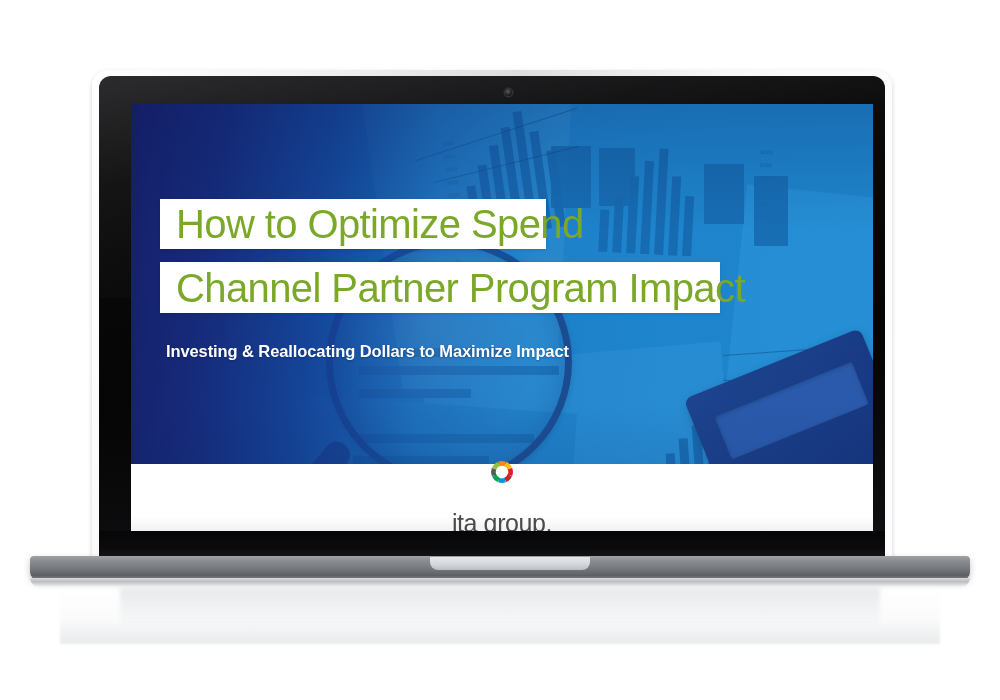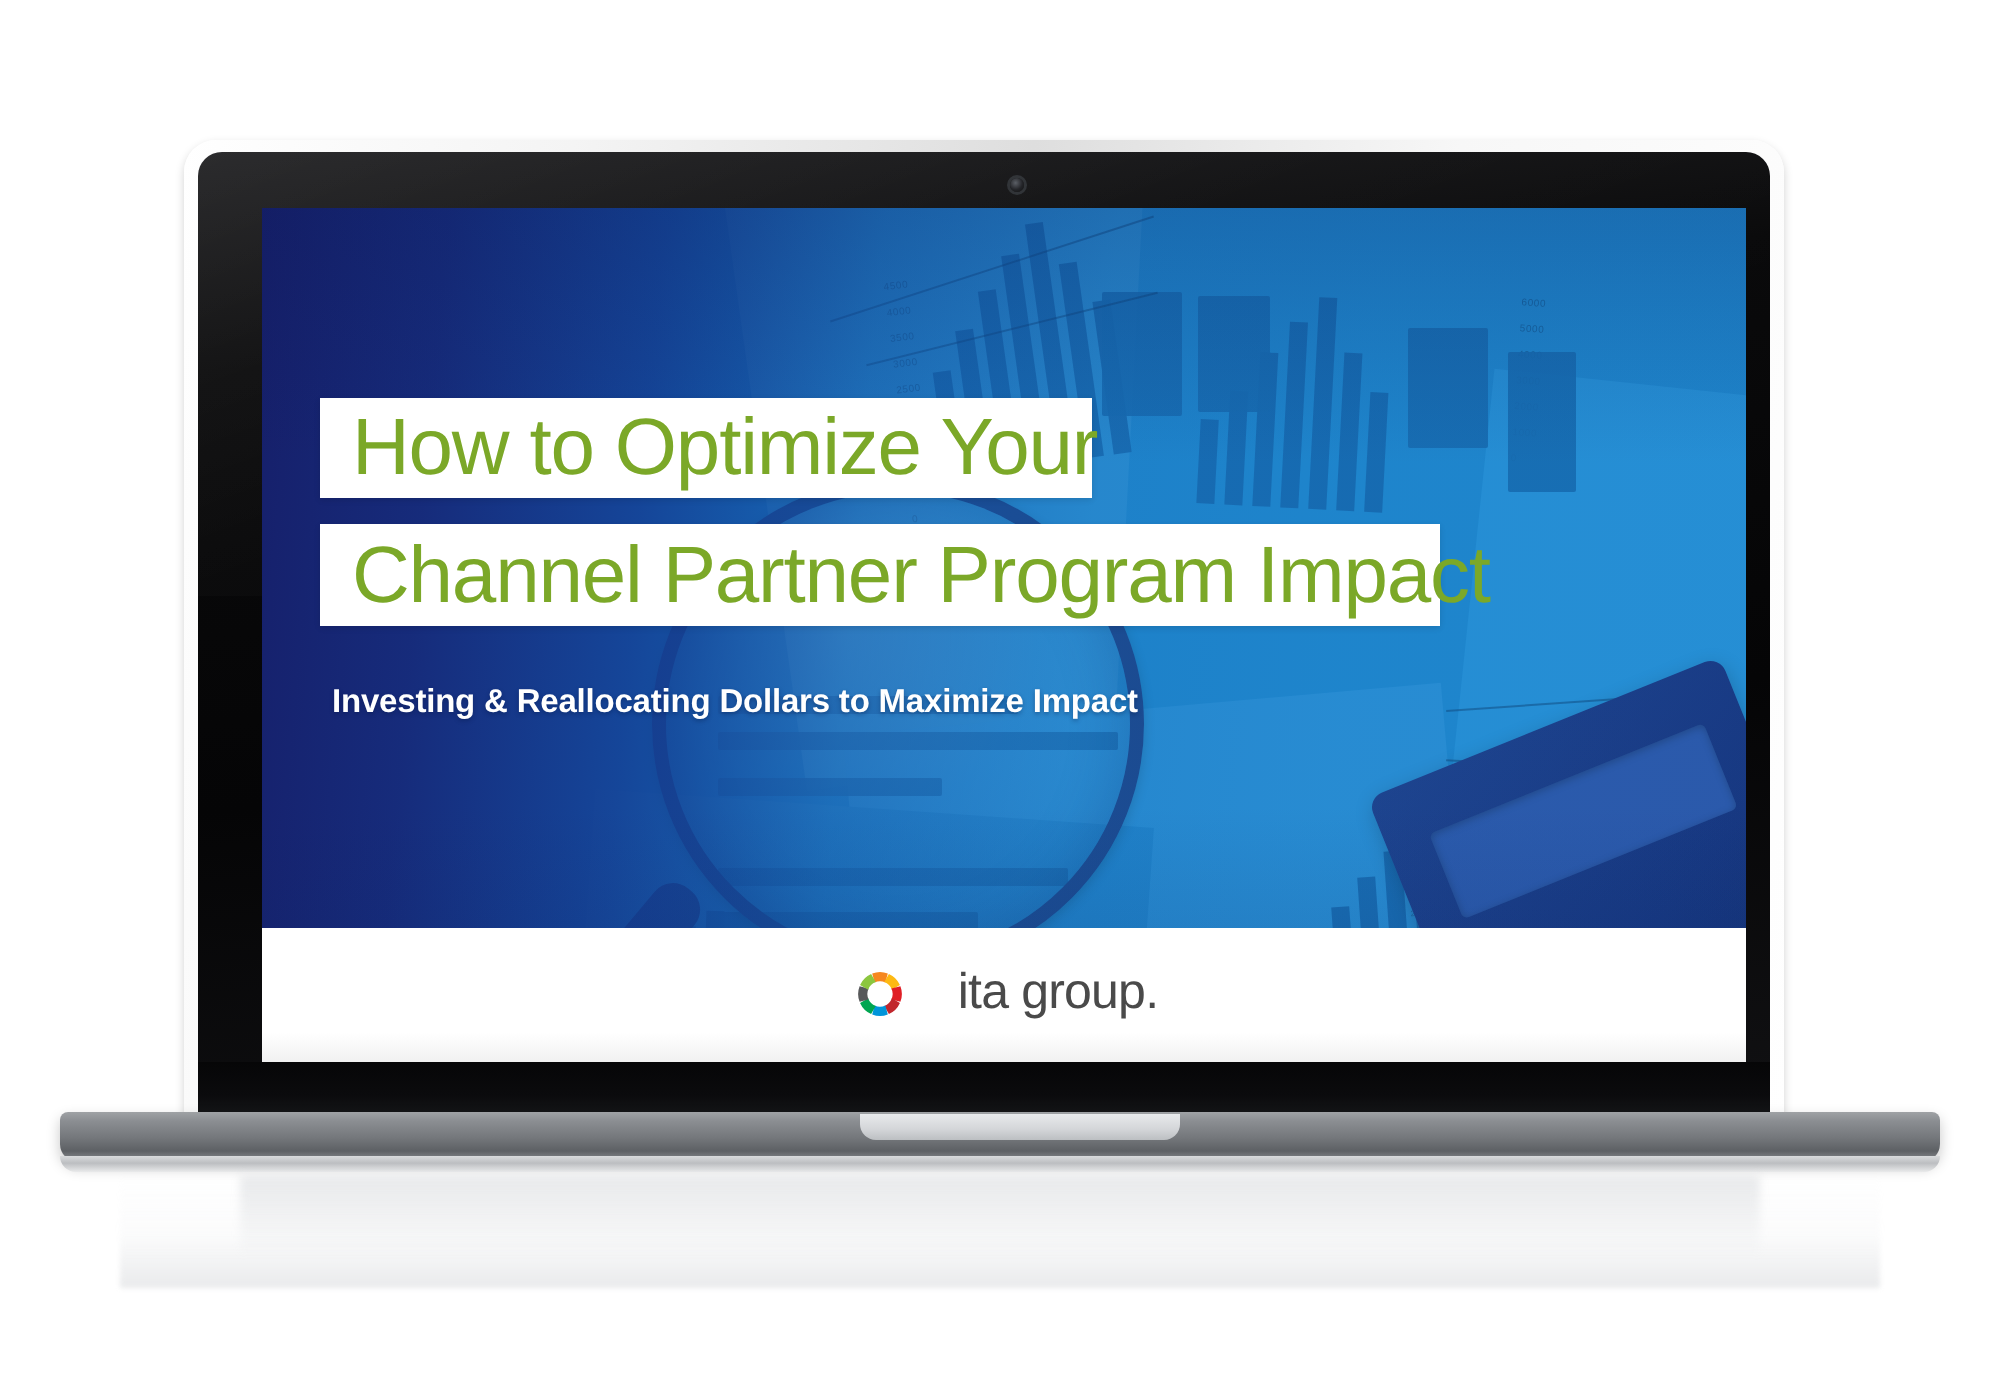--- a/index.html
+++ b/index.html
@@ -234,20 +234,21 @@
     background: linear-gradient(180deg,#ffffff 0%, #ffffff 78%, #f1f1f1 100%);
     display: flex;
     align-items: center;
     justify-content: center;
   }
   .logo-lockup {
     display: flex;
     align-items: center;
     gap: 24px;
     transform: translateY(-1px);
+    flex-direction: column;
   }
   .logo-mark { width: 30px; height: 30px; display: block; }
   .logo-word {
     font-family: "Liberation Sans", sans-serif;
     font-size: 25px;
     font-weight: 400;
     color: #4a4a4a;
     letter-spacing: -0.4px;
     line-height: 1;
   }
@@ -415,21 +416,21 @@
           <div class="mag-lens"></div>
         </div>
 
         <div class="tint"></div>
         <div class="tint2"></div>
       </div>
 
       <div class="slide-content">
 
         <div class="title-box" id="title-line-1">
-          <span class="title-text">How to Optimize Your</span>
+          <span class="title-text">How to Optimize Spend</span>
         </div>
 
         <div class="title-box" id="title-line-2">
           <span class="title-text">Channel Partner Program Impact</span>
         </div>
 
         <div class="subtitle">Investing &amp; Reallocating Dollars to Maximize Impact</div>
 
         <div class="footer-band">
           <div class="logo-lockup">

